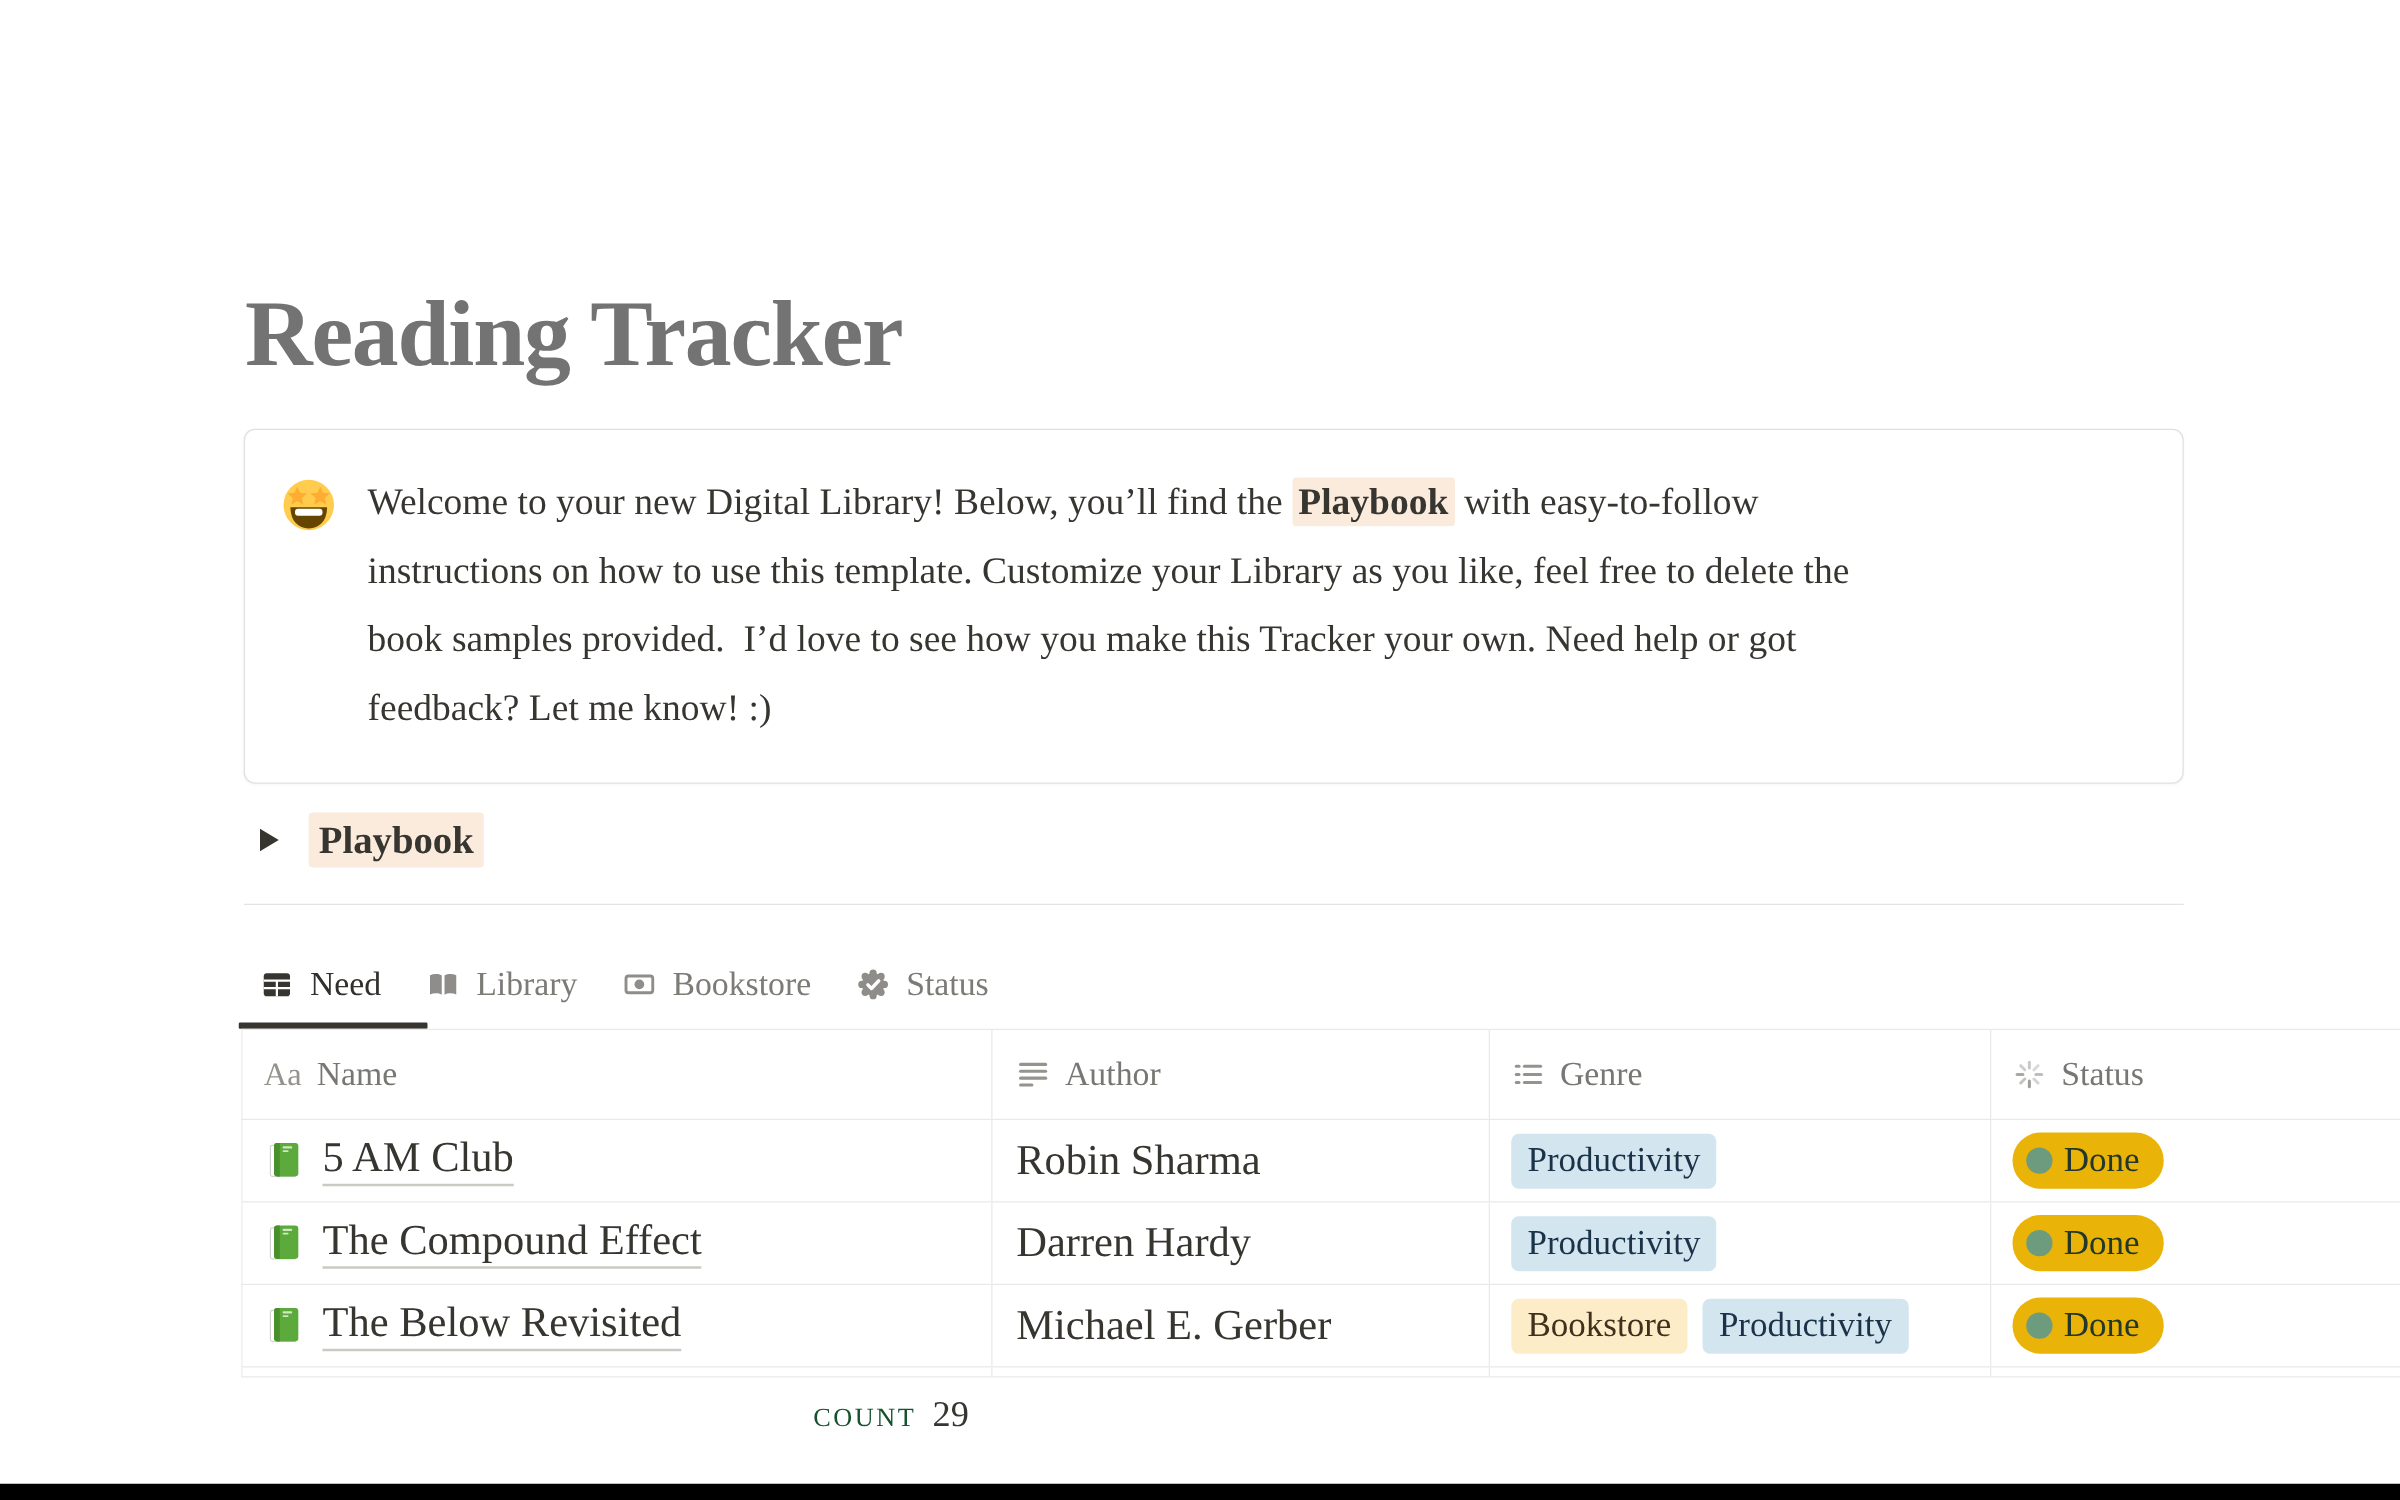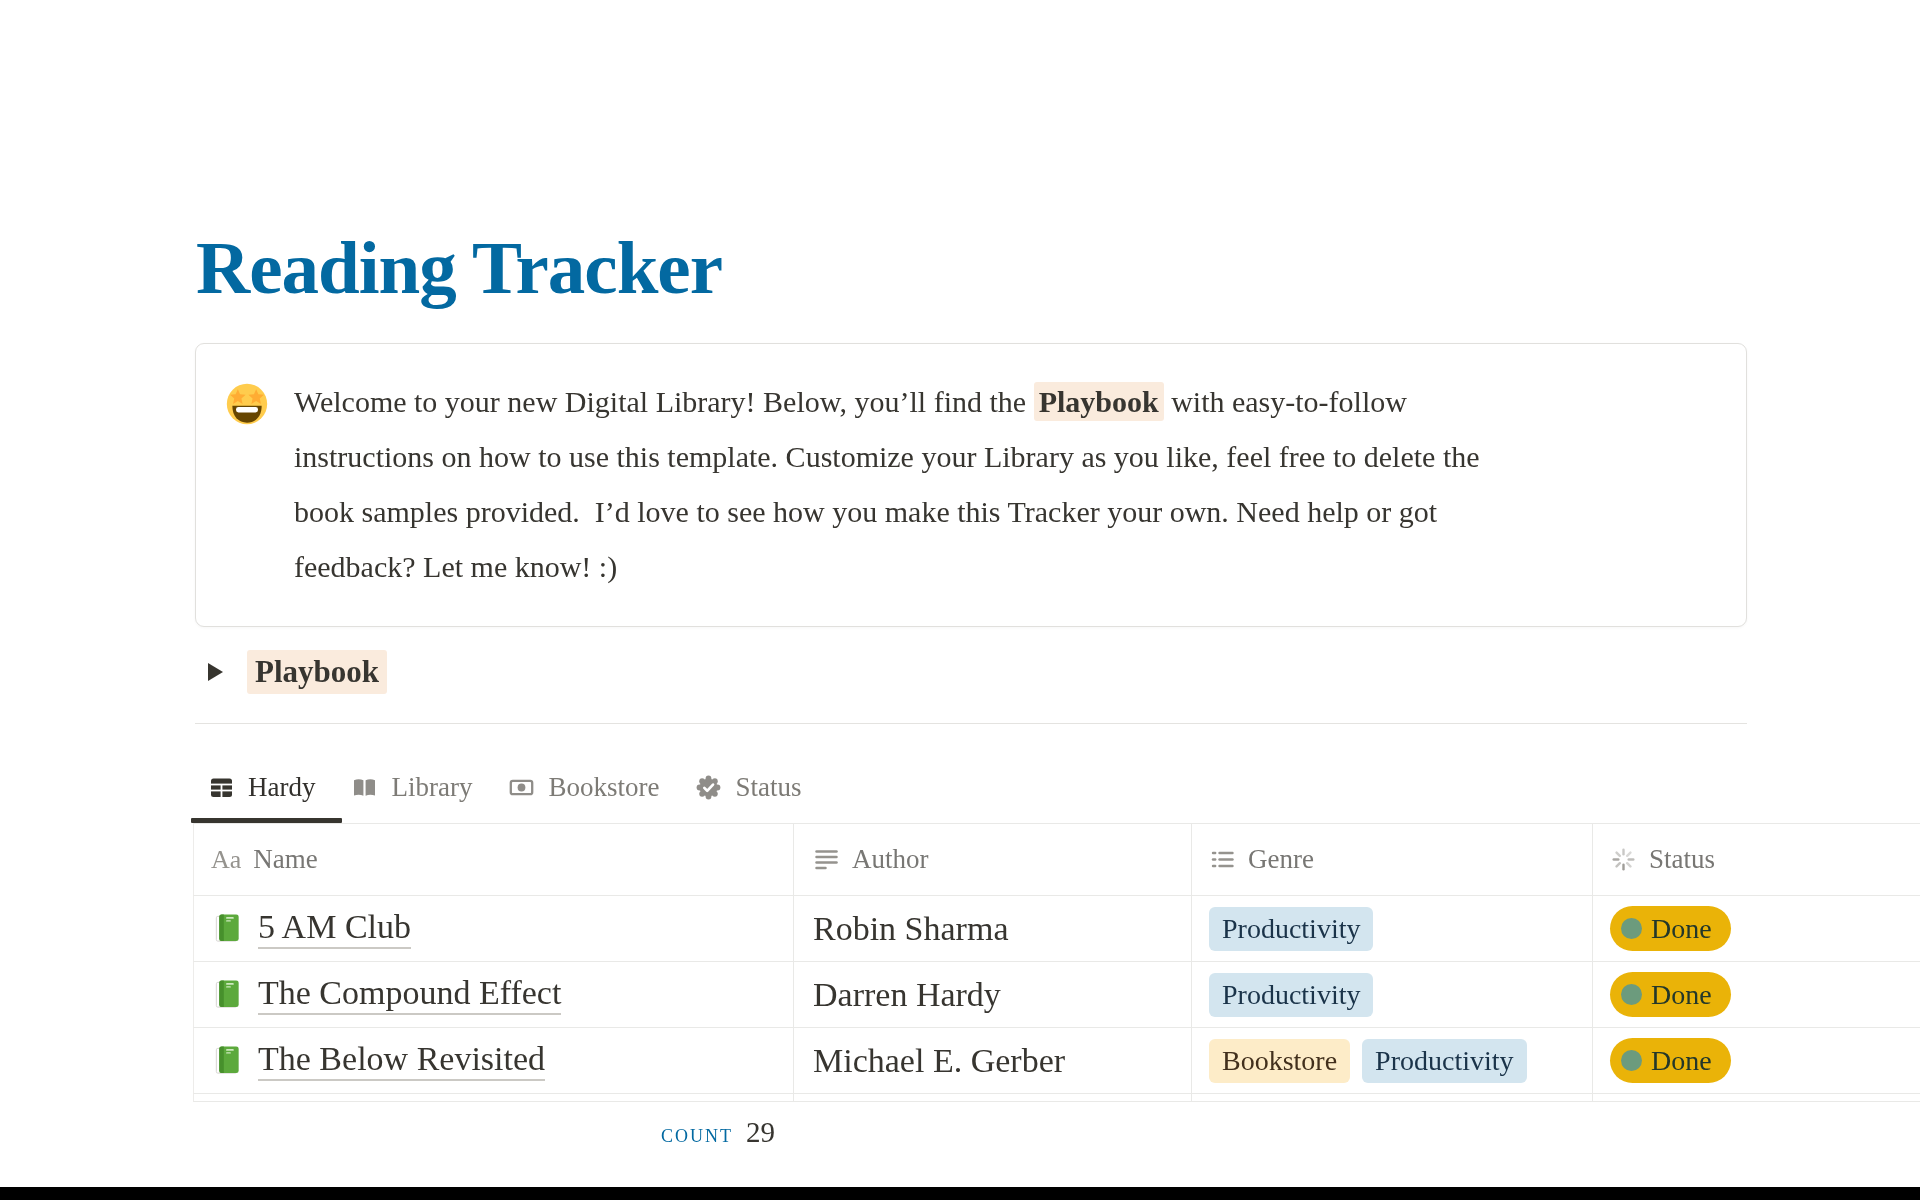--- a/index.html
+++ b/index.html
@@ -4,21 +4,21 @@
 <style>
   html,body { margin:0; padding:0; background:#fff; }
   .page {
     position:relative; width:1920px; height:1200px; overflow:hidden;
     background:#ffffff; font-family:"Liberation Serif","DejaVu Serif",serif;
     color:#373530;
   }
   .page-title {
     position:absolute; left:196px; top:230px;
     font-size:75px; line-height:75px; font-weight:700; letter-spacing:-1px;
-    color:#0369a1;
+    color:#737373;
   }
   
   .callout {
     position:absolute; left:195px; top:343px; width:1552px; height:284px;
     border:1px solid #E1E0DD; border-radius:9px; box-sizing:border-box;
     background:#fff; box-shadow:0 1px 3px rgba(0,0,0,.035);
   }
   .callout-emoji { position:absolute; left:29px; top:38px; width:44px; height:44px; }
   .callout-text { position:absolute; left:98px; top:30px; font-size:30px; line-height:55px; }
   .callout-line { white-space:pre; height:55px; }
@@ -53,21 +53,21 @@
   .book-ico { margin-right:14px; display:flex; }
   .name-link { border-bottom:2px solid #CBC9C4; padding-bottom:1px; cursor:pointer; }
   .pill { height:44px; display:inline-flex; align-items:center; padding:0 13px; border-radius:6px; font-size:28px; margin-right:12px; cursor:pointer; }
   .pill.blue { background:#D3E5EF; color:#1A3349; }
   .pill.yellow { background:#FDECC8; color:#42301D; }
   .status-pill { height:45px; border-radius:23px; background:#eab308; display:inline-flex; align-items:center; padding:0 19px 0 11px; font-size:28px; color:#23372A; cursor:pointer; }
   .status-dot { width:21px; height:21px; border-radius:50%; background:#6C9B7D; margin-right:9px; }
   
   .count-row { position:absolute; left:193px; top:1116px; width:600px; box-sizing:border-box; padding-right:18px;
                display:flex; justify-content:flex-end; align-items:baseline; cursor:pointer; }
-  .count-label { font-size:18px; letter-spacing:2px; color:#0369a1; }
+  .count-label { font-size:21px; letter-spacing:2px; color:#14532d; }
   .count-value { font-size:29px; color:#373530; margin-left:13px; }
   .bottom-bar { position:absolute; left:0; top:1187px; width:1920px; height:13px; background:#000; }
 </style>
 </head>
 <body>
 
 <div class="page">
 
   <div class="page-title">Reading Tracker</div>
 
@@ -99,21 +99,21 @@
   <div class="tabs">
     <div class="tab active">
       <span class="ticon">
         <svg width="27" height="27" viewBox="0 0 27 27">
             <rect x="3" y="4.5" width="21" height="18.5" rx="2.5" fill="#37352F"></rect>
             <line x1="3" y1="10.5" x2="24" y2="10.5" stroke="#fff" stroke-width="1.8"></line>
             <line x1="3" y1="16.5" x2="24" y2="16.5" stroke="#fff" stroke-width="1.8"></line>
             <line x1="13.5" y1="10.5" x2="13.5" y2="23" stroke="#fff" stroke-width="1.8"></line>
           </svg>
       </span>
-      <span>Hardy</span>
+      <span>Need</span>
     </div>
     <div class="tab">
       <span class="ticon">
         <svg width="27" height="27" viewBox="0 0 27 27">
             <path d="M3,6.2 C6,4.8 9.6,4.8 12.4,6.3 L12.4,21.8 C9.6,20.3 6,20.3 3,21.6 Z" fill="#8F8D89"></path>
             <path d="M24,6.2 C21,4.8 17.4,4.8 14.6,6.3 L14.6,21.8 C17.4,20.3 21,20.3 24,21.6 Z" fill="#8F8D89"></path>
           </svg>
       </span>
       <span>Library</span>
     </div>

